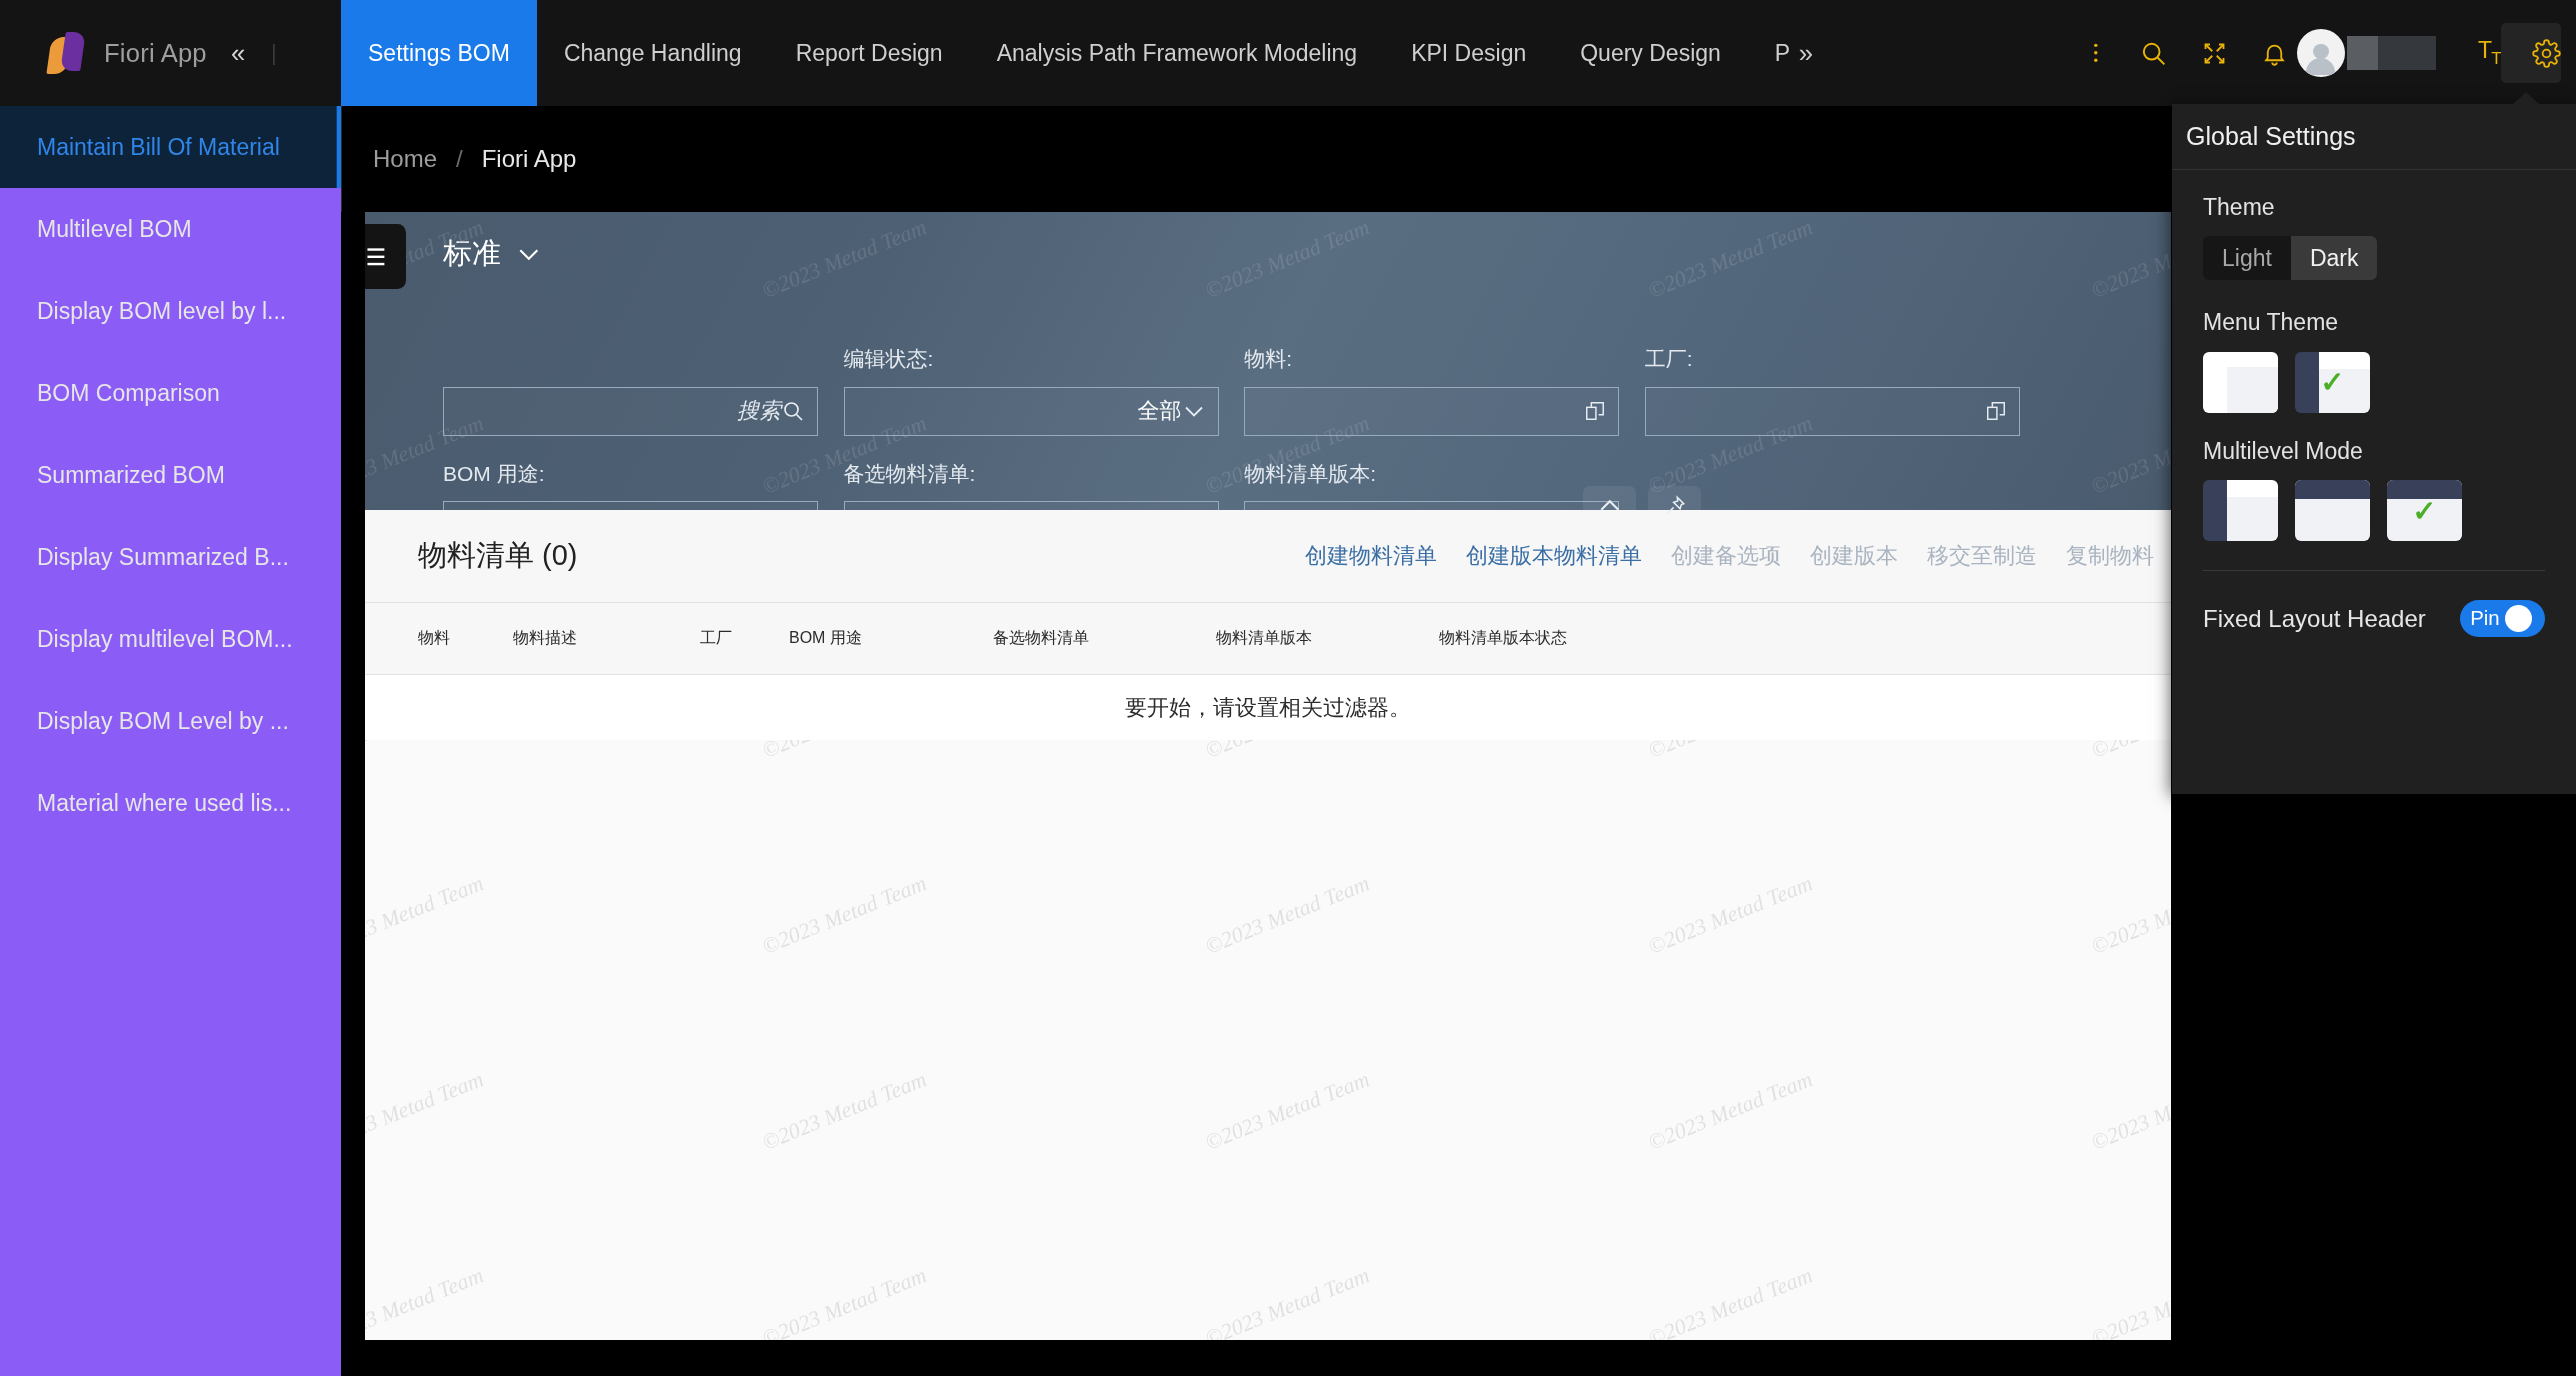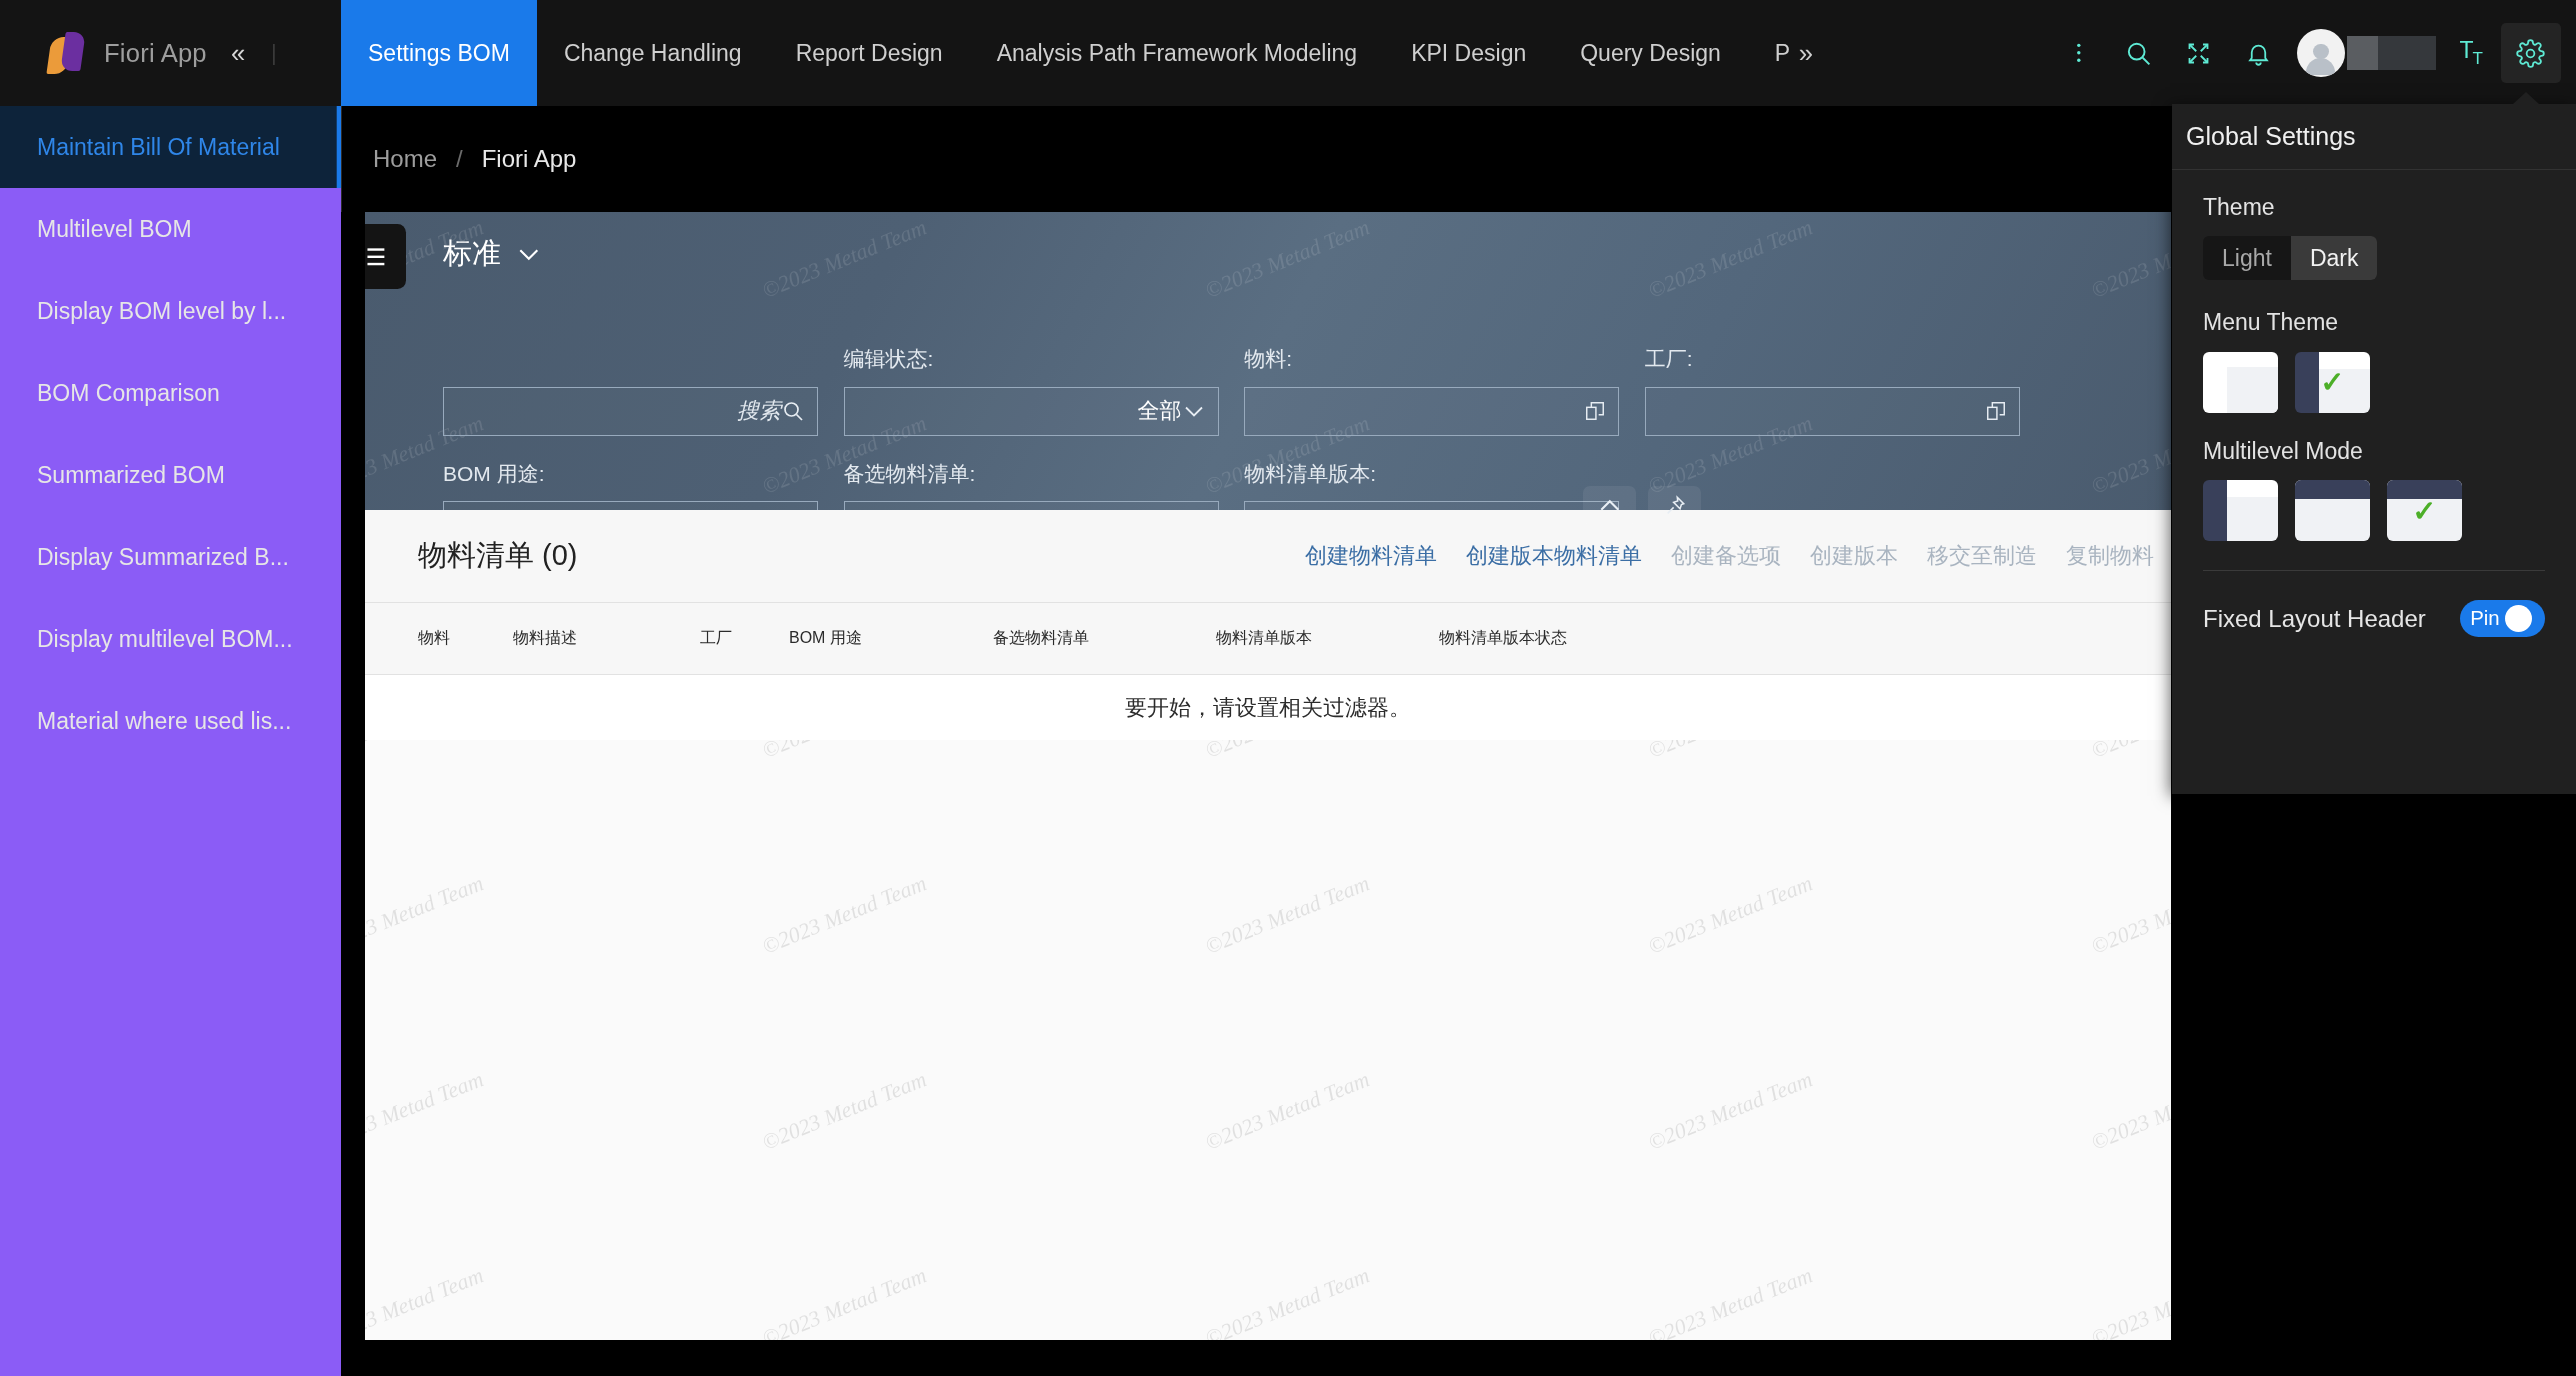--- a/index.html
+++ b/index.html
@@ -38,22 +38,22 @@
   .nav-item {
     display: flex; align-items: center; padding: 0 27px;
     color: #cfcfcf; font-size: 23px; white-space: nowrap; cursor: pointer;
   }
   .nav-item.active { background: #1a7aea; color: #fff; }
   .nav-item.truncated { padding-right: 5.1px; }
   .nav-more { display: flex; align-items: center; color: #cfcfcf; font-size: 25.6px; padding: 0 13.6px 0 3.4px; cursor: pointer; }
 
   .topright { display: flex; align-items: center; gap: 0px; padding-right: 15.3px; }
   .ticon {
-    width: 60px; height: 60px; display: flex; align-items: center; justify-content: center;
-    color: #5eead4; cursor: pointer; border-radius: 5.1px;
+    width: 60px; height: 60px; display: flex; align-items: center; justify-content: flex-end;
+    color: #eab308; cursor: pointer; border-radius: 5.1px;
   }
   .ticon svg { display: block; }
   .ticon.gear-active { background: #242424; }
   .avatar-wrap { display: flex; align-items: center; margin: 0 5.1px 0 8.5px; }
   .avatar {
     width: 48px; height: 48px; border-radius: 50%; background: #f2f2f2;
     display: flex; align-items: center; justify-content: center; overflow: hidden;
   }
   .avatar .head { width: 15.3px; height: 15.3px; border-radius: 50%; background: #b9c0c8; margin-top: -3.4px;}
   .avatar .body { position: absolute; width: 29px; height: 17px; border-radius: 14.5px 14.5px 0 0; background: #b9c0c8; margin-top: 27px; }
@@ -337,20 +337,23 @@
       <span>BOM Comparison</span>
     </div>
   <div class="side-item">
       <span>Summarized BOM</span>
     </div>
   <div class="side-item">
       <span>Display Summarized B...</span>
     </div>
   <div class="side-item">
       <span>Display multilevel BOM...</span>
+    </div>
+  <div class="side-item">
+      <span>Display BOM Level by ...</span>
     </div>
   <div class="side-item">
       <span>Material where used lis...</span>
     </div>
 </div>
 
 <div class="shell">
 
   <div class="breadcrumb">
     <span class="crumb">Home</span>

